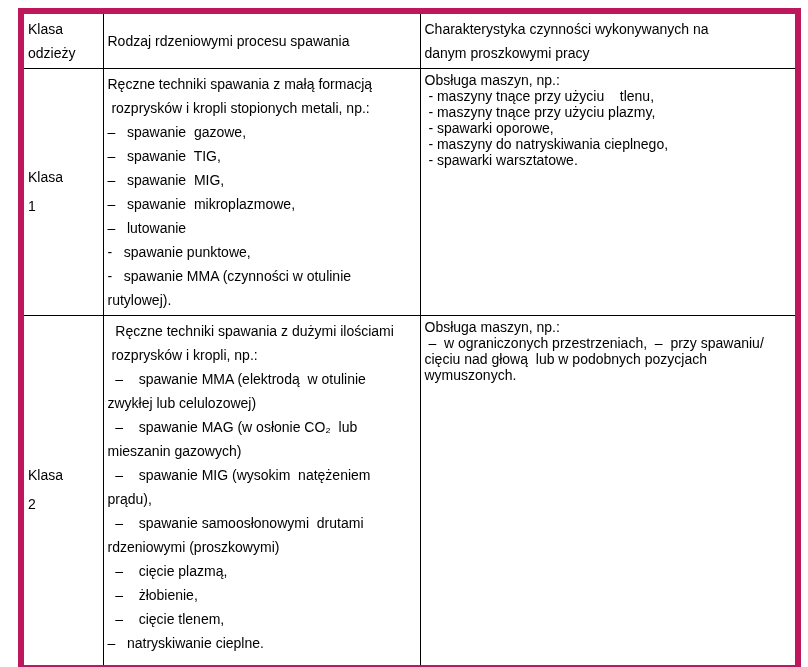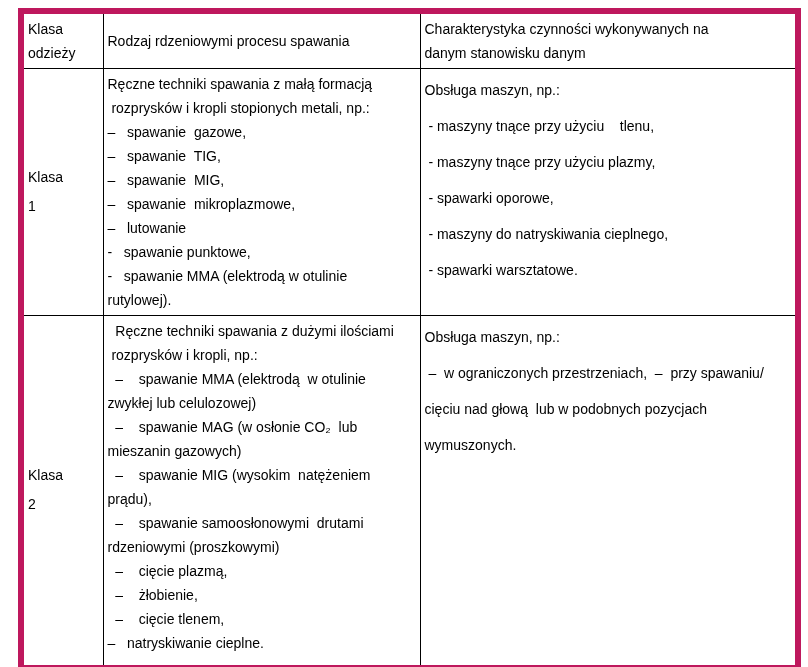--- a/index.html
+++ b/index.html
@@ -56,55 +56,55 @@
     font-weight: bold;
     line-height: 29px;
     padding-left: 6px;
   }
   td.process-cell {
     vertical-align: top;
     line-height: 24px;
   }
   td.activities-cell {
     vertical-align: top;
-    line-height: 36px;
+    line-height: 16px;
   }
 </style>
 </head>
 <body>
 
 <div class="page">
   <table class="doc-table">
     <colgroup>
       <col class="col-klasa">
       <col class="col-process">
       <col class="col-activity">
     </colgroup>
     <thead>
       <tr class="header-row">
         <th class="header-cell">Klasa
 odzieży</th>
         <th class="header-cell">Rodzaj rdzeniowymi procesu spawania</th>
         <th class="header-cell">Charakterystyka czynności wykonywanych na
-danym stanowisku danym</th>
+danym proszkowymi pracy</th>
       </tr>
     </thead>
     <tbody>
       <tr class="row-1">
         <td class="klasa-cell">Klasa
 1</td>
         <td class="process-cell">Ręczne techniki spawania z małą formacją
  rozprysków i kropli stopionych metali, np.:
 –   spawanie  gazowe,
 –   spawanie  TIG,
 –   spawanie  MIG,
 –   spawanie  mikroplazmowe,
 –   lutowanie
 -   spawanie punktowe,
--   spawanie MMA (elektrodą w otulinie
+-   spawanie MMA (czynności w otulinie
 rutylowej).</td>
         <td class="activities-cell">Obsługa maszyn, np.:
  - maszyny tnące przy użyciu    tlenu,
  - maszyny tnące przy użyciu plazmy,
  - spawarki oporowe,
  - maszyny do natryskiwania cieplnego,
  - spawarki warsztatowe.</td>
       </tr>
       <tr class="row-2">
         <td class="klasa-cell">Klasa

